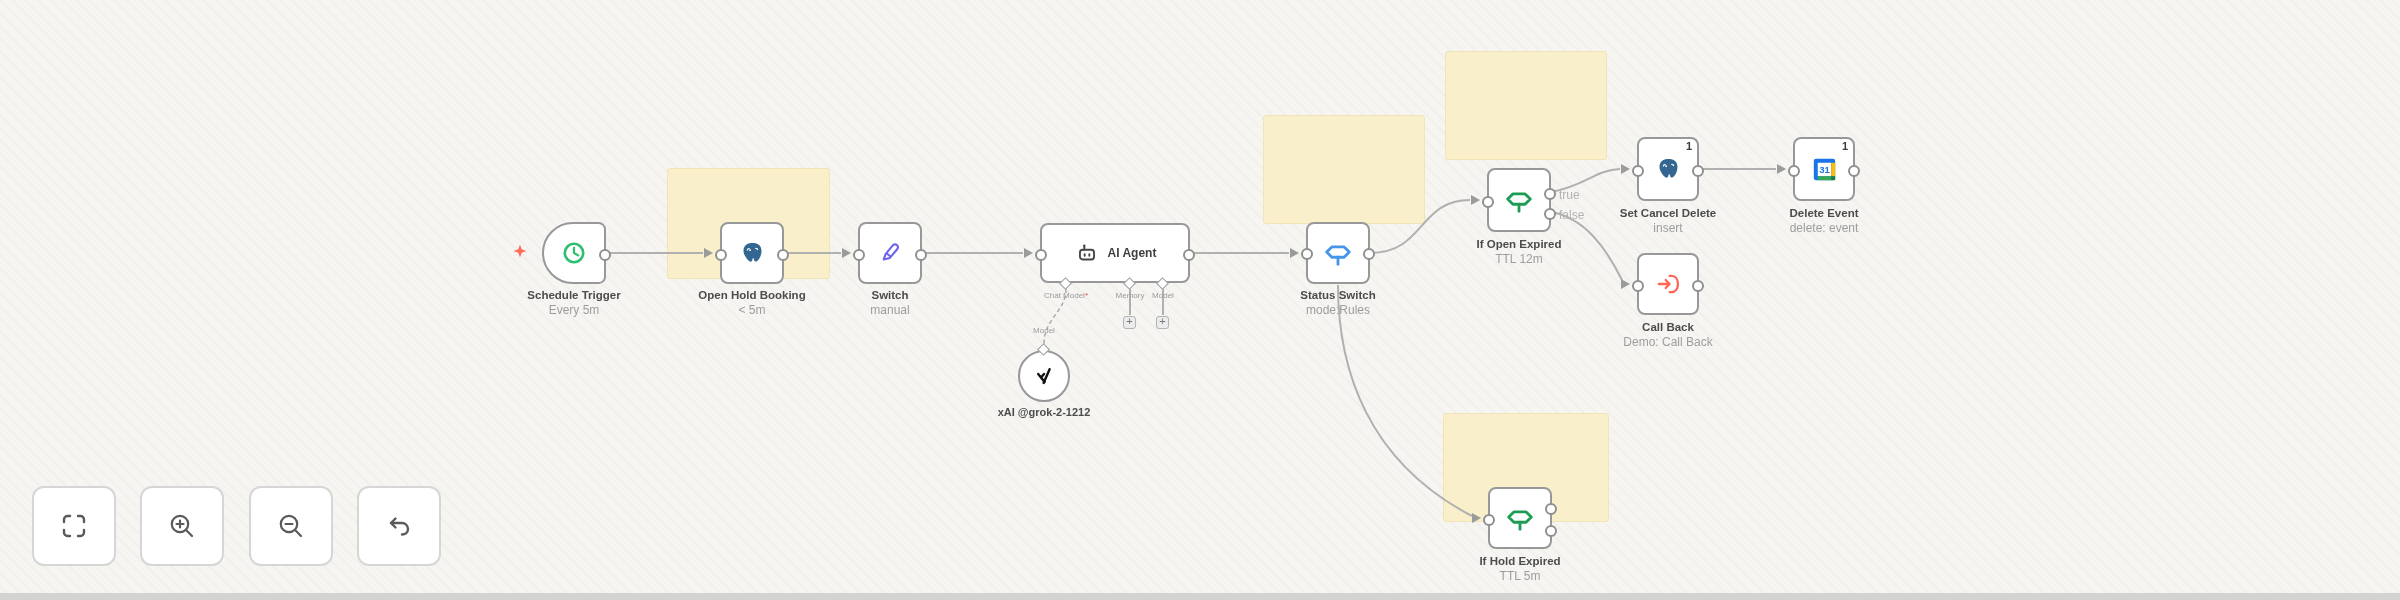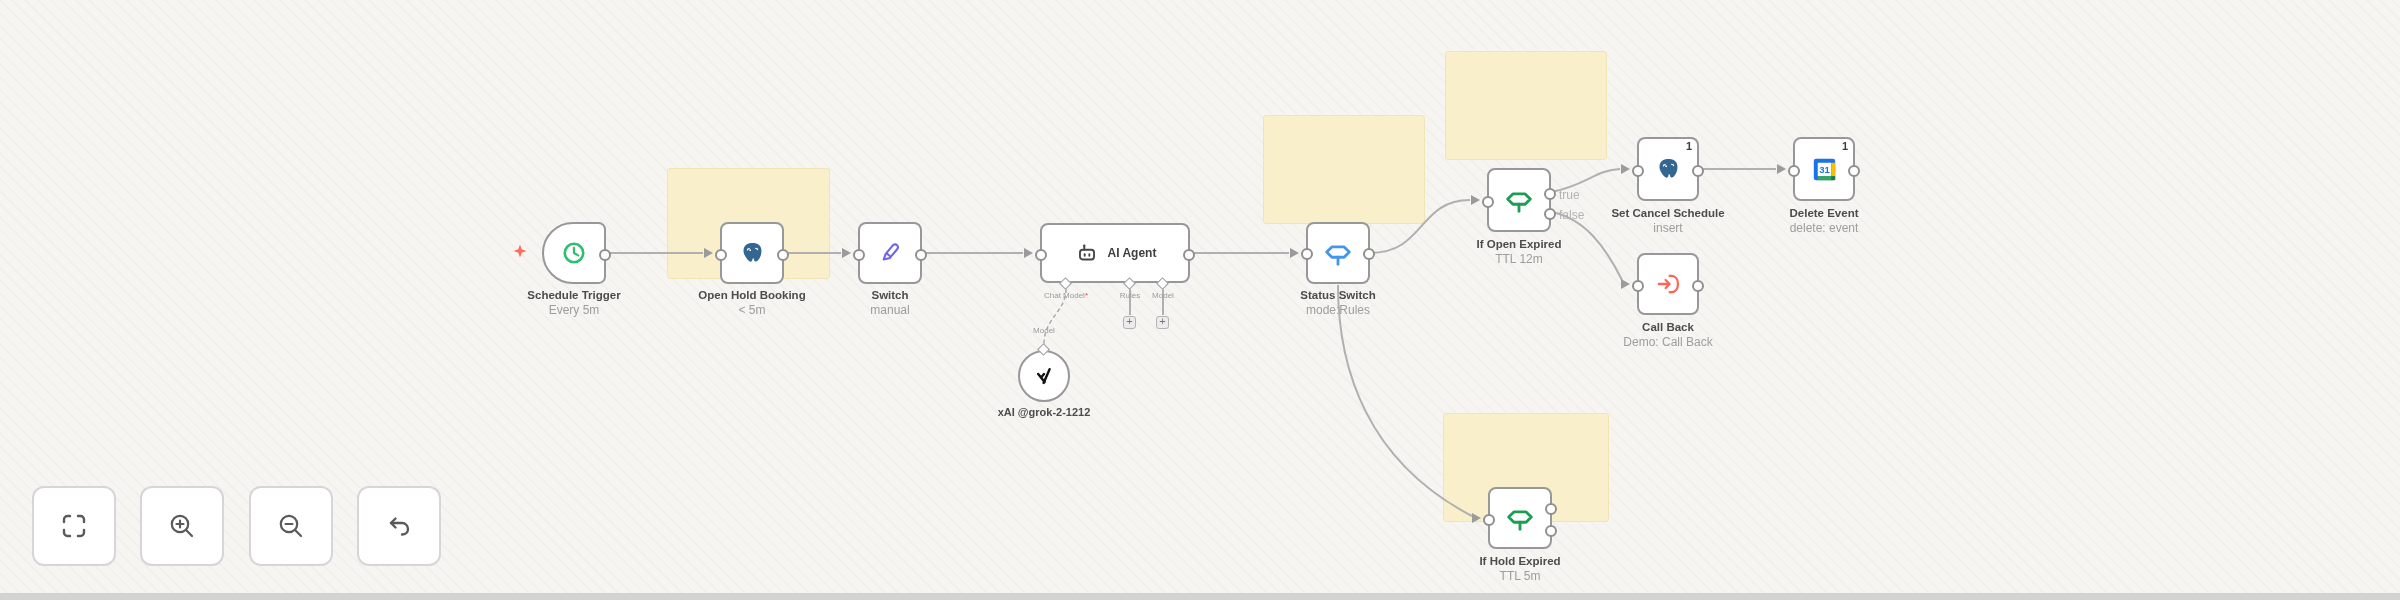--- a/index.html
+++ b/index.html
@@ -132,21 +132,21 @@
       <rect x="13.3" y="12.2" width="1.7" height="3.2" rx="0.85" fill="#454545"></rect>
     </svg>
     <span class="agent-label">AI Agent</span>
     <div class="port" style="left:-7px;top:24px"></div>
     <div class="port" style="right:-7px;top:24px"></div>
   </div>
   <div class="diamond" style="left:1061px;top:279px"></div>
   <div class="diamond" style="left:1125px;top:279px"></div>
   <div class="diamond" style="left:1158px;top:279px"></div>
   <div class="portlabel" style="left:1066px;top:291px"><span>Chat Model</span><span class="req">*</span></div>
-  <div class="portlabel" style="left:1130px;top:291px">Rules</div>
+  <div class="portlabel" style="left:1130px;top:291px">Memory</div>
   <div class="portlabel" style="left:1163px;top:291px">Model</div>
   <div class="plusbtn" style="left:1123px;top:316px">+</div>
   <div class="plusbtn" style="left:1156px;top:316px">+</div>
 
   <div class="portlabel" style="left:1044px;top:326px">Model</div>
   <div class="diamond" style="left:1039px;top:345px"></div>
   <div class="node circle-node" style="left:1018px;top:350px;width:52px;height:52px">
     <svg width="24" height="24" viewBox="0 0 24 24">
       <g stroke="#111" stroke-width="2.4" stroke-linecap="round" fill="none">
         <path d="M6.2 10l6.4 8"></path>
@@ -189,21 +189,21 @@
   <div class="node" style="left:1637px;top:137px;width:62px;height:64px">
     <div class="badge">1</div>
     <svg width="27" height="27" viewBox="0 0 24 24">
       <path fill="#336791" d="M12 2.6c4.8 0 8 2.2 8 7.1 0 3.4-1.5 6.6-3.3 8.6-1 1.1-2.2 1.2-2.9.3-.4-.5-.5-1.3-.4-2.2-.5.1-1 .1-1.4 0 .1 1-.1 1.8-.6 2.3-.8.9-2 .7-3-.4C6.5 16.2 4 13 4 9.7 4 4.8 7.2 2.6 12 2.6z"></path>
       <path stroke="#fff" stroke-width="1.1" fill="none" stroke-linecap="round" d="M9.1 7.6c-.9 0-1.6.5-1.6 1.2M14.9 7.4c.9 0 1.6.4 1.6 1.1"></path>
       <circle cx="9.9" cy="9" r=".8" fill="#fff"></circle>
     </svg>
     <div class="port" style="left:-7px;top:26px"></div>
     <div class="port" style="right:-7px;top:26px"></div>
   </div>
-  <div class="nlabel" style="left:1668px;top:207px">Set Cancel Schedule</div>
+  <div class="nlabel" style="left:1668px;top:207px">Set Cancel Delete</div>
   <div class="nsub" style="left:1668px;top:221px">insert</div>
 
   <div class="node" style="left:1793px;top:137px;width:62px;height:64px">
     <div class="badge">1</div>
     <svg width="27" height="27" viewBox="0 0 24 24">
       <rect x="2.5" y="2.5" width="19" height="19" rx="2" fill="#1a73e8"></rect>
       <rect x="6" y="6" width="12" height="12" fill="#fff"></rect>
       <rect x="18" y="6" width="3.5" height="12" fill="#fbbc04"></rect>
       <rect x="6" y="18" width="12" height="3.5" fill="#34a853"></rect>
       <rect x="18" y="18" width="3.5" height="3.5" fill="#188038"></rect>

